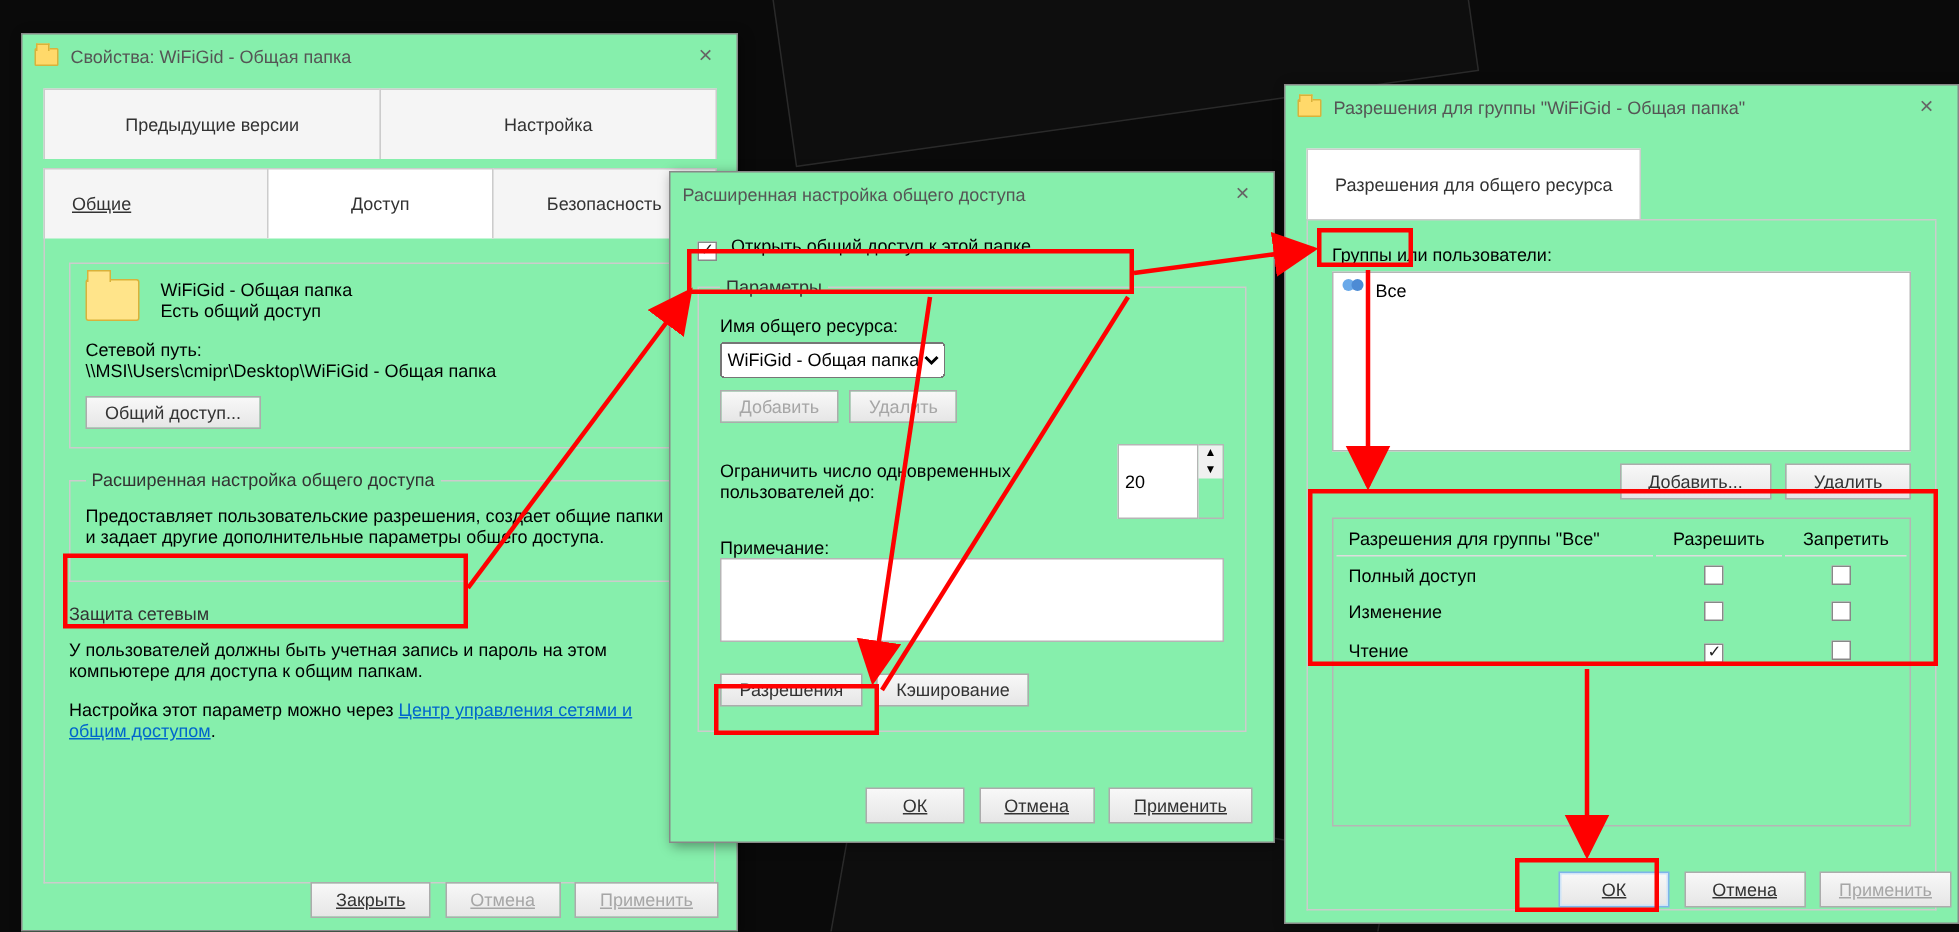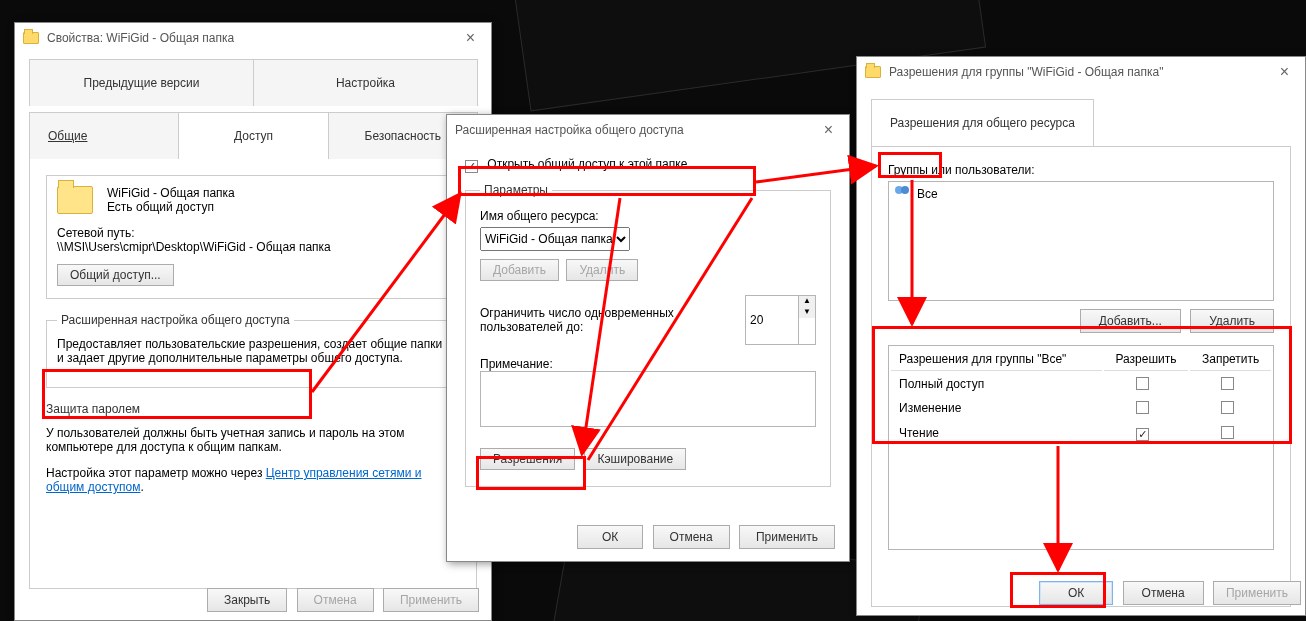--- a/index.html
+++ b/index.html
@@ -1,40 +1,40 @@
 <!DOCTYPE html>
 <html><head>
 <meta charset="utf-8">
 <style>
   * { box-sizing: border-box; font-family: "Segoe UI", Tahoma, sans-serif; font-size: 12px; }
   body { margin:0; padding:0; width:1306px; height:621px; background:#0a0a0a; position:relative; overflow:hidden;}
   
   .bgshape { position:absolute; border:1px solid #2a2a2a; background:rgba(255,255,255,0.02);}
-  .window { position:absolute; background:#ffffff; border:1px solid #888; box-shadow:2px 2px 8px rgba(0,0,0,0.4);}
+  .window { position:absolute; background:#86efac; border:1px solid #888; box-shadow:2px 2px 8px rgba(0,0,0,0.4);}
   .titlebar { height:30px; display:flex; align-items:center; padding:0 8px; color:#555;}
   .titlebar .folder-icon { width:16px; height:12px; background:#ffd96a; border:1px solid #d9b23a; border-radius:1px; margin-right:8px; position:relative;}
   .titlebar .folder-icon::before { content:""; position:absolute; top:-4px; left:0; width:7px; height:4px; background:#ffd96a; border:1px solid #d9b23a; border-bottom:none;}
   .close-x { margin-left:auto; font-size:16px; color:#666; padding:2px 8px; cursor:default;}
   .content { padding:6px 14px 10px 14px;}
   
   .tabrow { display:flex; border-bottom:1px solid #ccc; margin-top:6px;}
   .tabrow2 { display:flex; }
   .tab { border:1px solid #ccc; border-bottom:none; padding:16px 18px; background:#f5f5f5; margin-right:-1px; color:#333; position:relative;}
   .tab.active { background:#fff; z-index:2;}
   .tabpanel { border:1px solid #ccc; border-top:none; padding:16px 16px 10px 16px; min-height:430px; position:relative;}
   fieldset { border:1px solid #ccc; margin:0 0 14px 0; padding:10px 10px 12px 10px;}
   legend { padding:0 4px; color:#333;}
   .bigfolder { width:36px; height:28px; background:#ffe48a; border:1px solid #d9b23a; border-radius:2px; position:relative; display:inline-block; vertical-align:top;}
   .bigfolder::before { content:""; position:absolute; top:-7px; left:0; width:14px; height:7px; background:#ffe48a; border:1px solid #d9b23a; border-bottom:none;}
   .btn { background:linear-gradient(#f8f8f8,#e6e6e6); border:1px solid #acacac; padding:3px 12px; color:#333; display:inline-block;}
   .btn.disabled { color:#a6a6a6;}
   .btn.focus { border:1px solid #7eb4ea; box-shadow:0 0 0 1px #cfe4f7 inset;}
   a.link { color:#0066cc; text-decoration:underline;}
   .footer-btns { position:absolute; right:12px; bottom:8px;}
-  .footer-btns .btn { margin-left:6px; padding:4px 16px;}
+  .footer-btns .btn { margin-left:6px; padding:4px 16px;text-decoration:underline;}
   
   .checkbox { width:13px; height:13px; border:1px solid #888; display:inline-flex; align-items:center; justify-content:center; background:#fff; margin-right:6px; vertical-align:-2px;}
   .checkbox.checked::after { content:"✓"; font-size:11px; line-height:11px; color:#222;}
   textarea.textin { border:1px solid #b5b5b5; padding:3px 6px; width:100%; height:56px; resize:none;}
   .spinner { display:flex; align-items:stretch;}
   .spinner input { width:54px; border:1px solid #b5b5b5; padding:17px 4px; text-align:left;}
   .spinner .arrows { display:flex; flex-direction:column; border:1px solid #b5b5b5; border-left:none;}
   .spinner .arrows span { width:16px; height:11px; background:#f0f0f0; font-size:8px; text-align:center; line-height:10px;}
   
   .listbox { border:1px solid #b5b5b5; height:120px; padding:4px 6px; background:#fff;}
@@ -89,21 +89,21 @@
           <span class="btn">Общий доступ...</span>
         </div>
       </fieldset>
 
       <fieldset>
         <legend>Расширенная настройка общего доступа</legend>
         <div style="margin-bottom:10px;">Предоставляет пользовательские разрешения, создает общие папки и задает другие дополнительные параметры общего доступа.</div>
       </fieldset>
 
       <fieldset style="border:none; padding-left:0; padding-right:0;">
-        <legend style="margin-left:-4px;">Защита паролем</legend>
+        <legend style="margin-left:-4px;">Защита сетевым</legend>
         <div style="margin-bottom:12px;">У пользователей должны быть учетная запись и пароль на этом компьютере для доступа к общим папкам.</div>
         <div>
           <span>Настройка этот параметр можно через </span><a class="link">Центр управления сетями и общим доступом</a><span>.</span>
         </div>
       </fieldset>
 
     </div>
   </div>
   <div class="footer-btns">
     <span class="btn">Закрыть</span>

